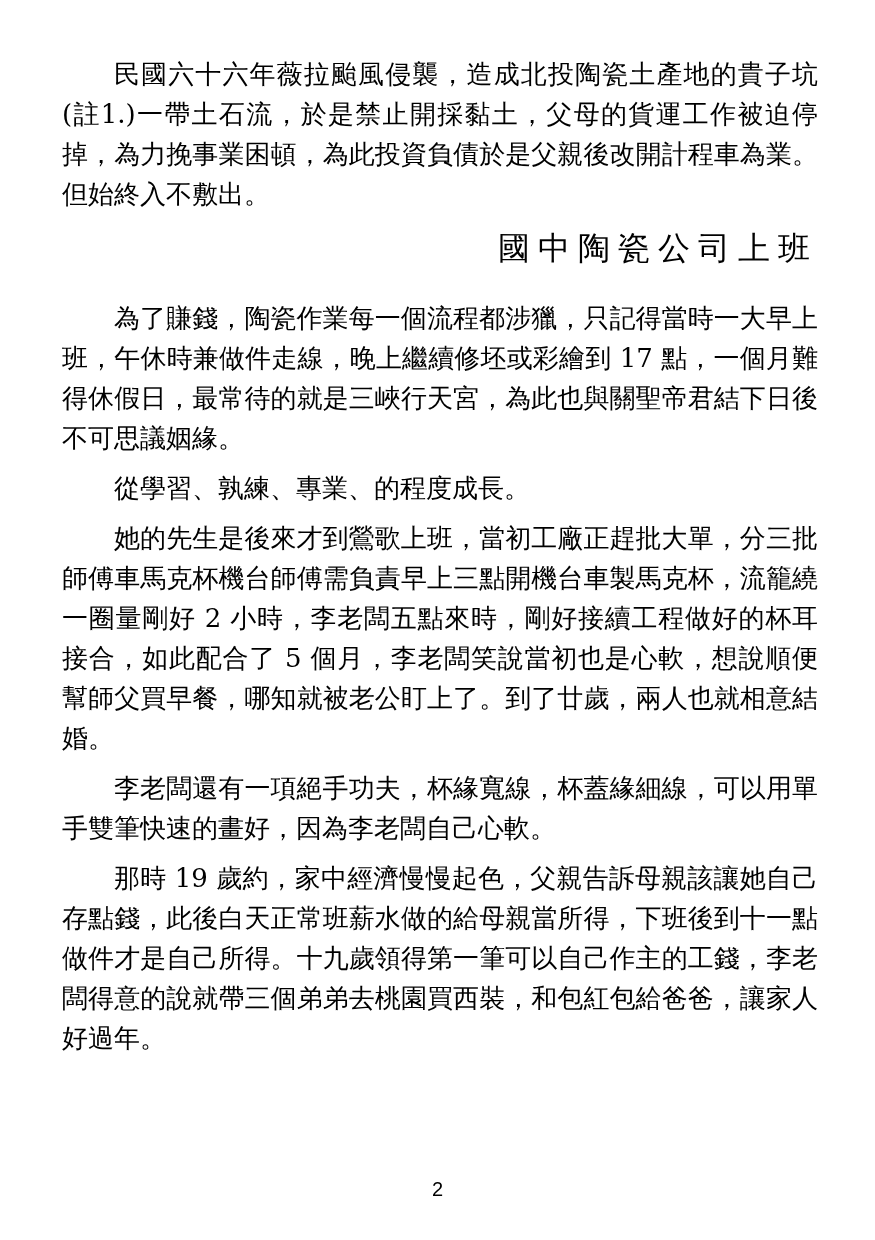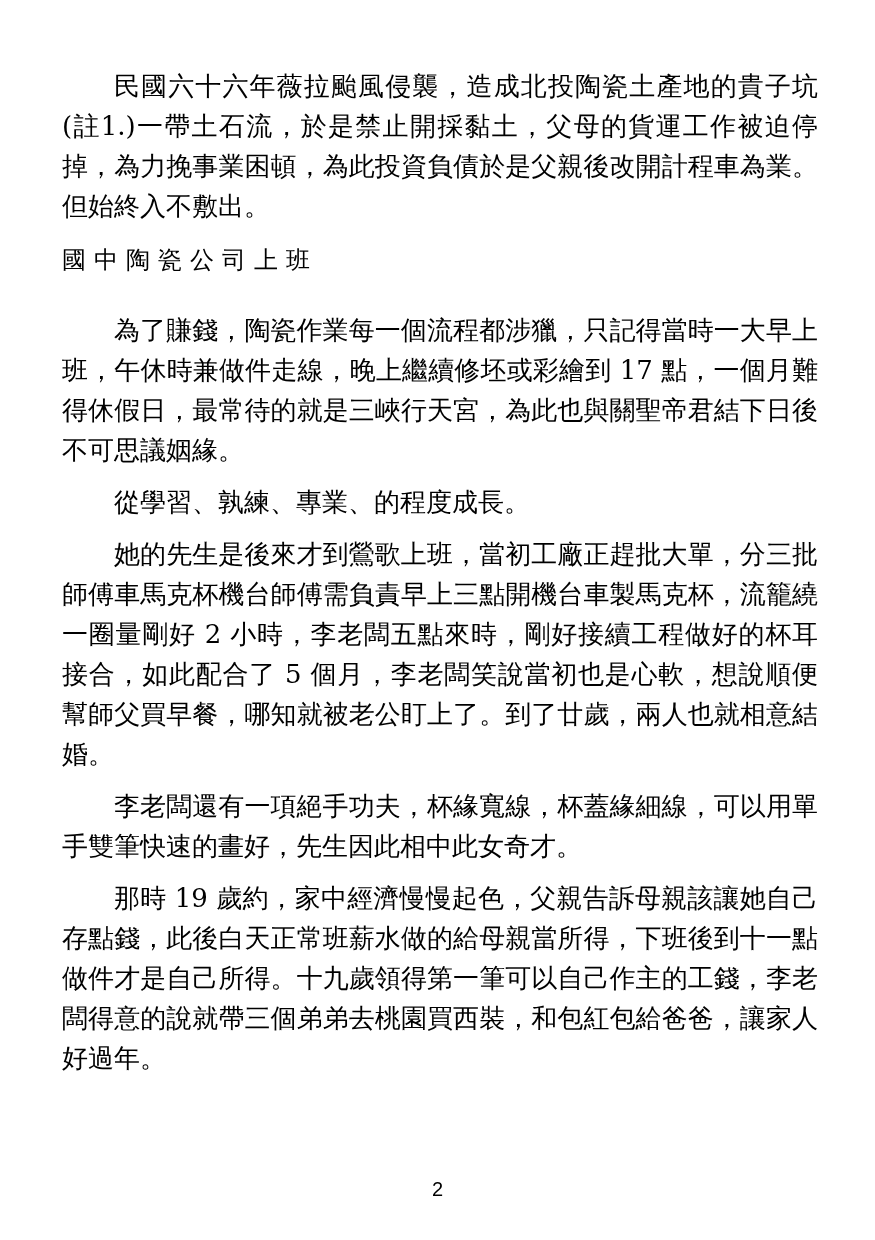--- a/index.html
+++ b/index.html
@@ -20,31 +20,31 @@
     position: absolute;
     inset: 0;
     background: #ffffff;
   }
   .content {
     padding: 54px 57px 0 62px;
     text-align: justify;
     text-justify: inter-ideograph;
   }
   .para {
-    margin: 12px 0 10px 0;
+    margin: 0 0 10px 0;
     font-size: 26px;
     line-height: 40px;
     text-indent: 2em;
     letter-spacing: 0px;
     word-break: break-all;
   }
   .heading {
-    font-size: 24px;
+    font-size: 32px;
     font-weight: normal;
-    text-align: left;
+    text-align: right;
     text-indent: 0;
     letter-spacing: 8px;
     line-height: 48px;
     margin: 6px 0 26px 0;
   }
   .page-number {
     position: absolute;
     top: 1176px;
     left: 0;
     width: 100%;
@@ -65,20 +65,20 @@
 
     <h1 class="heading">國中陶瓷公司上班</h1>
 
 
     <p class="para">為了賺錢，陶瓷作業每一個流程都涉獵，只記得當時一大早上班，午休時兼做件走線，晚上繼續修坯或彩繪到 17 點，一個月難得休假日，最常待的就是三峽行天宮，為此也與關聖帝君結下日後不可思議姻緣。</p>
 
     <p class="para">從學習、孰練、專業、的程度成長。</p>
 
     <p class="para">她的先生是後來才到鶯歌上班，當初工廠正趕批大單，分三批師傅車馬克杯機台師傅需負責早上三點開機台車製馬克杯，流籠繞一圈量剛好 2 小時，李老闆五點來時，剛好接續工程做好的杯耳接合，如此配合了 5 個月，李老闆笑說當初也是心軟，想說順便幫師父買早餐，哪知就被老公盯上了。到了廿歲，兩人也就相意結婚。</p>
 
-    <p class="para">李老闆還有一項絕手功夫，杯緣寬線，杯蓋緣細線，可以用單手雙筆快速的畫好，先生因此相中此女奇才。</p>
+    <p class="para">李老闆還有一項絕手功夫，杯緣寬線，杯蓋緣細線，可以用單手雙筆快速的畫好，因為李老闆自己心軟。</p>
 
     <p class="para">那時 19 歲約，家中經濟慢慢起色，父親告訴母親該讓她自己存點錢，此後白天正常班薪水做的給母親當所得，下班後到十一點做件才是自己所得。十九歲領得第一筆可以自己作主的工錢，李老闆得意的說就帶三個弟弟去桃園買西裝，和包紅包給爸爸，讓家人好過年。</p>
 
   </div>
 
   <div class="page-number">2</div>
 </main>
 
 </body></html>

